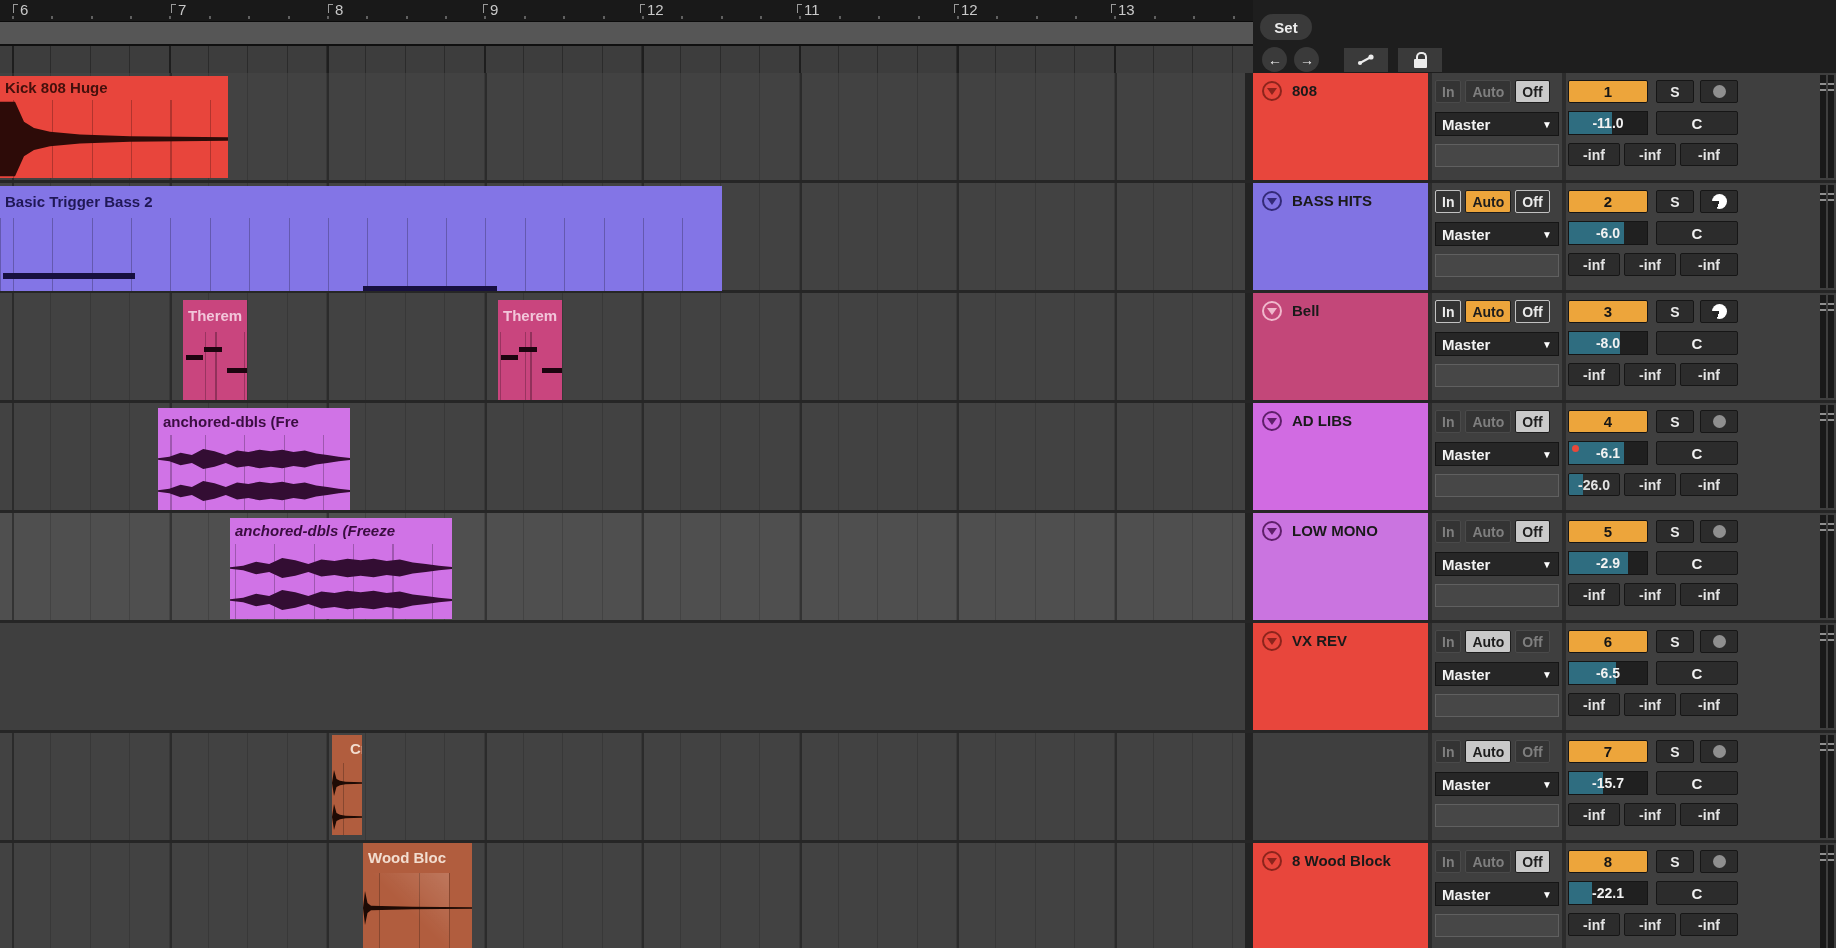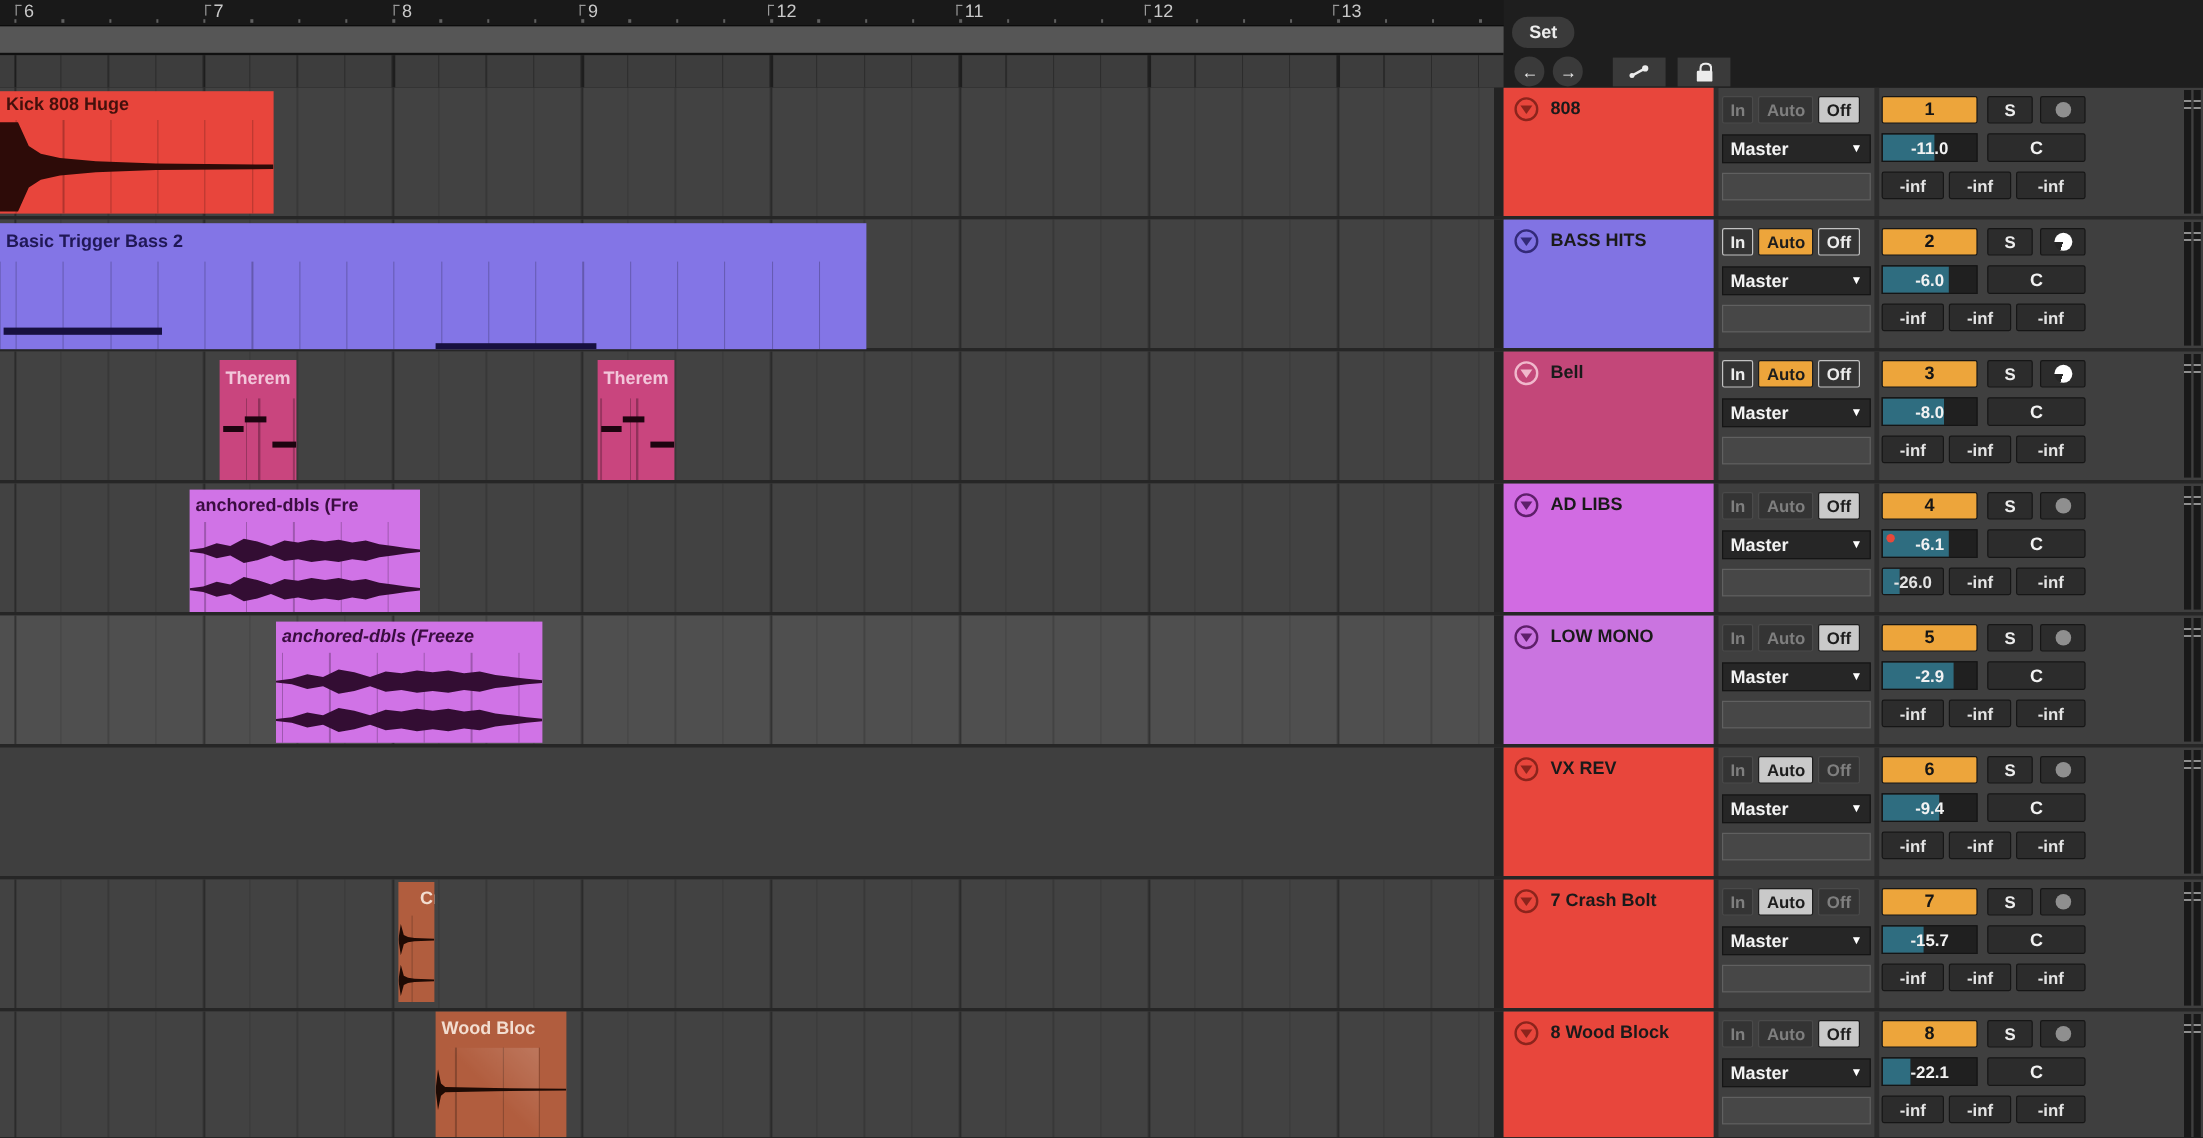--- a/index.html
+++ b/index.html
@@ -474,21 +474,21 @@
     </div>
     <div class="pmix">
       <button class="pbtn numbtn">6</button>
       <button class="pbtn sbtn">S</button>
       <button class="pbtn armbtn">
             <i class="armglyph audio"></i>
           </button>
       <div class="volbox">
         <i class="volfill" style="width: 60%;"></i>
 
-        <span class="volval">-9.4</span>
+        <span class="volval">-6.5</span>
       </div>
       <div class="pbtn panbox">C</div>
       <div class="pbtn meterbox m1">
             <i class="mfill" style="width: 0%;"></i>
             <span>-inf</span>
           </div>
       <div class="pbtn meterbox m2">
             <i class="mfill" style="width: 0%;"></i>
             <span>-inf</span>
           </div>
@@ -509,26 +509,20 @@
             <div class="cbody beatgrid" style="top: 28px; background-position: -319px 0px;">
               <svg class="wave" width="30" height="72" viewBox="0 0 30 72">
                 <polygon fill="#1d0a04" points="0,20 2,7 4.5,16.1 8,17.8 13.5,18.7 30,19.2 30,20.8 13.5,21.3 8,22.2 4.5,23.9 2,33 0,20"></polygon>
                 <polygon fill="#1d0a04" points="0,54 2,41 4.5,50.1 8,51.8 13.5,52.7 30,53.2 30,54.8 13.5,55.3 8,56.2 4.5,57.9 2,67 0,54"></polygon>
               </svg>
             </div>
           </div>
         </div>
     <div class="vsep1"></div>
     <div class="vsep2"></div>
-    <div class="phead">
-      <span class="fold">
-            <i></i>
-          </span>
-      <span class="tname">7 Crash Bolt</span>
-    </div>
     <div class="pctrl">
       <div class="monrow">
         <button class="mbtn mb-in">In</button>
         <button class="mbtn mb-auto m-light">Auto</button>
         <button class="mbtn mb-off">Off</button>
       </div>
       <div class="routebox">
         <span>Master</span>
         <span class="caret">▼</span>
       </div>

